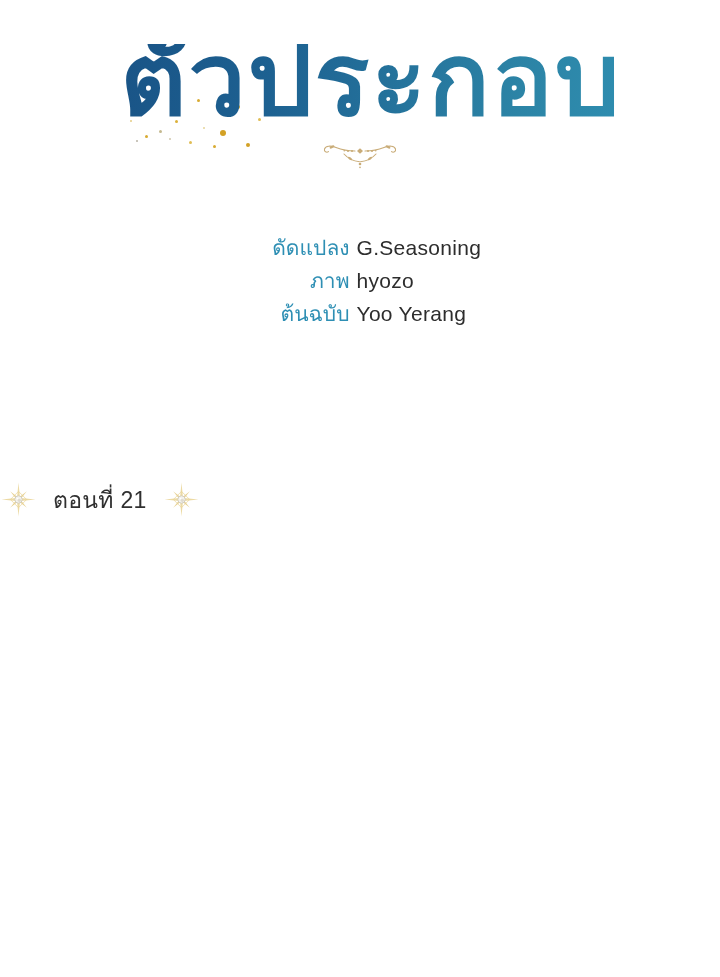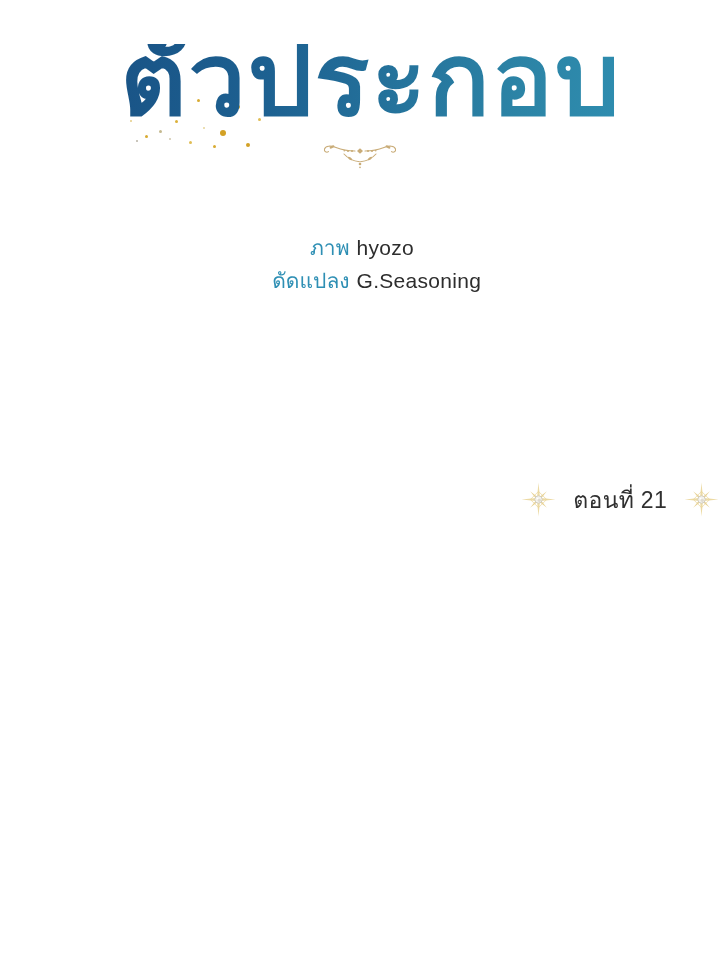--- a/index.html
+++ b/index.html
@@ -29,21 +29,21 @@
   
   .credits { position:absolute; top:187px; left:0; width:720px; }
   .credit-row { display:flex; justify-content:center; line-height:33px; font-size:21px; }
   .credit-label { width:126px; text-align:right; color:#2e8fb4; }
   .credit-gap { width:7px; }
   .credit-value { width:140px; text-align:left; color:#2d2d2d; letter-spacing:.3px; }
 
   
   .episode-row {
     position:absolute; top:437px; left:0; width:720px;
-    display:flex; align-items:center; justify-content:flex-end; gap:16px;
+    display:flex; align-items:center; justify-content:flex-start; gap:16px;
   }
   .episode-text { font-size:23px; color:#303030; letter-spacing:.3px; }
   .star { width:37px; height:37px; opacity:.95; }
 </style>
 </head>
 <body>
 
 <div class="page">
 
   <span class="sparkle" style="left:197px;top:55px;width:3px;height:3px;background:#d8ab32;"></span>
@@ -82,31 +82,33 @@
       <ellipse cx="71" cy="5" rx="2.6" ry="1.2" transform="rotate(25 71 5)"></ellipse>
       <ellipse cx="33" cy="16.5" rx="2.4" ry="1.1" transform="rotate(35 33 16.5)"></ellipse>
       <ellipse cx="53" cy="16.5" rx="2.4" ry="1.1" transform="rotate(-35 53 16.5)"></ellipse>
       <circle cx="43" cy="22" r="1.3"></circle>
       <circle cx="43" cy="25.4" r="0.8"></circle>
     </svg>
   </div>
 
   <section class="credits">
     <div class="credit-row">
+      <span class="credit-label">ดัดแปลง</span>
+      <span class="credit-gap"></span>
+      <span class="credit-value">G.Seasoning</span>
+    </div>
+    <div class="credit-row">
       <span class="credit-label">ภาพ</span>
       <span class="credit-gap"></span>
       <span class="credit-value">hyozo</span>
     </div>
     <div class="credit-row">
-      <span class="credit-label">ดัดแปลง</span>
+      <span class="credit-label">ต้นฉบับ</span>
       <span class="credit-gap"></span>
-      <span class="credit-value">G.Seasoning</span>
-    </div>
-    <div class="credit-row">
-      <span class="credit-gap"></span>
+      <span class="credit-value">Yoo Yerang</span>
     </div>
   </section>
 
   <div class="episode-row">
     <svg class="star" viewBox="0 0 36 36" xmlns="http://www.w3.org/2000/svg">
       <polygon points="18,1.5 19.6,18 18,34.5 16.4,18" fill="#ecd9a0"></polygon>
       <polygon points="1.5,18 18,16.4 34.5,18 18,19.6" fill="#ecd9a0"></polygon>
       <polygon points="18,6.5 19.3,18 18,29.5 16.7,18" fill="#e6cf8e" transform="rotate(45 18 18)"></polygon>
       <polygon points="18,6.5 19.3,18 18,29.5 16.7,18" fill="#e6cf8e" transform="rotate(-45 18 18)"></polygon>
       <rect x="12.4" y="12.4" width="11.2" height="11.2" fill="none" stroke="#e6cf8e" stroke-width="0.8" opacity="0.8" transform="rotate(45 18 18)"></rect>

